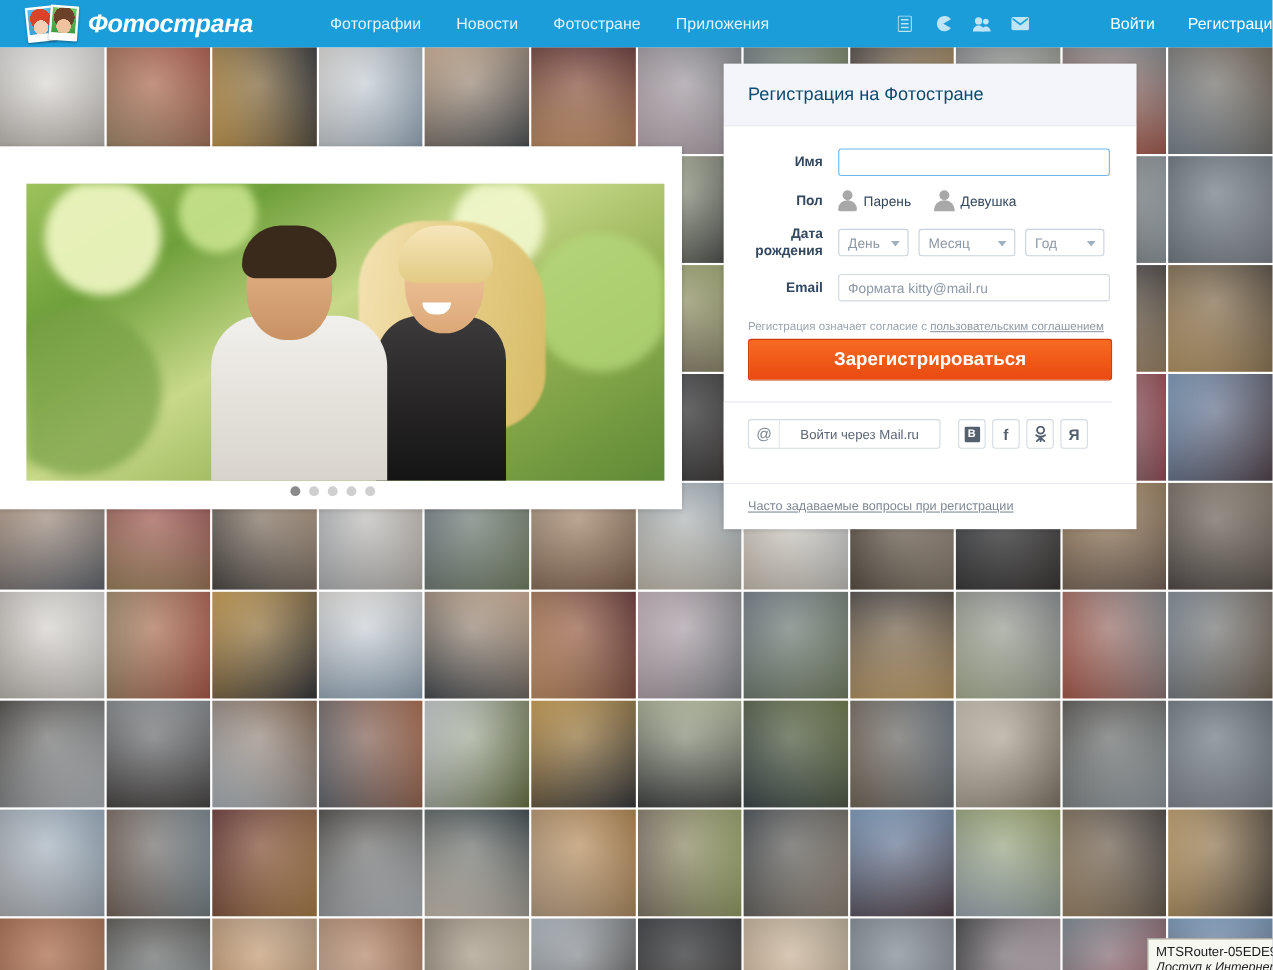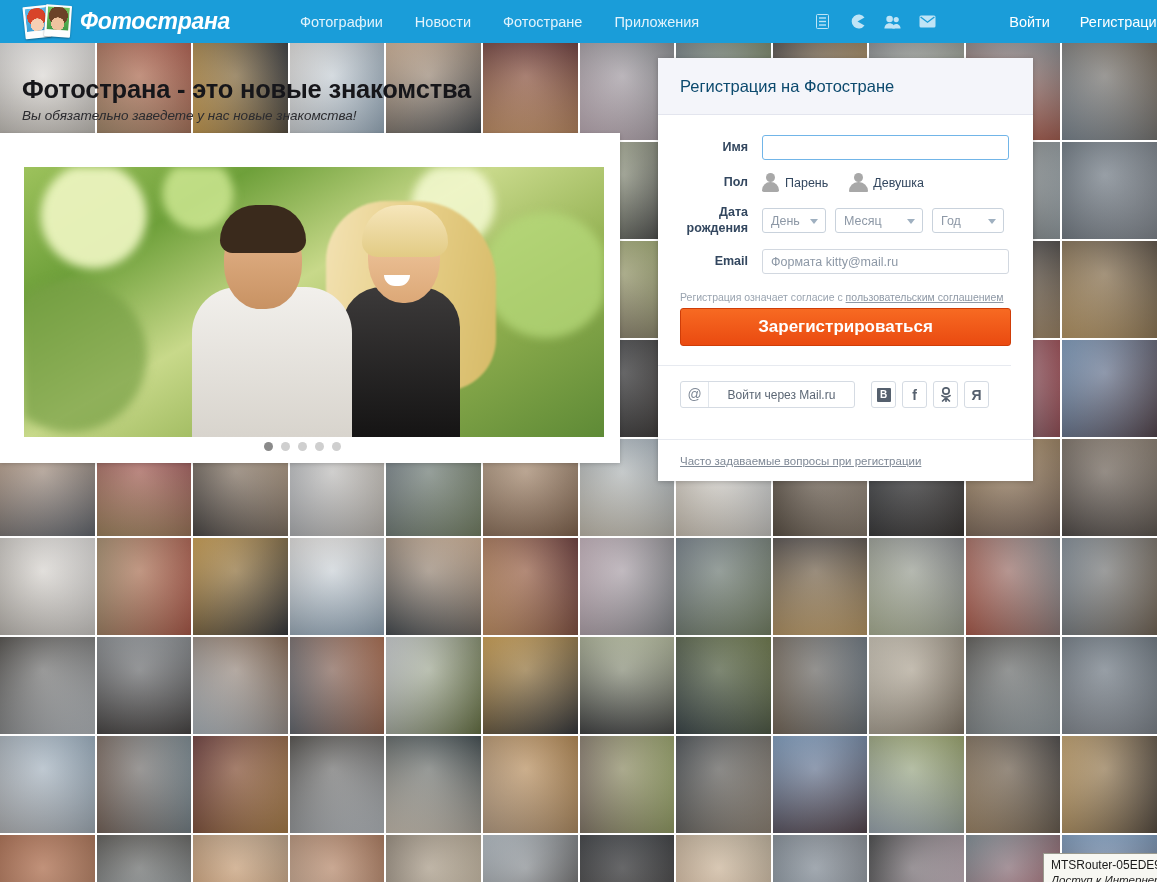--- a/index.html
+++ b/index.html
@@ -440,24 +440,20 @@
       </div>
     </div>
 
     <div id="authlinks">
       <a href="#">Войти</a>
       <a href="#">Регистрация</a>
     </div>
   </div>
 
   <div id="hero">
-    <div id="hero-text">
-      <div id="hero-title">Фотострана - это новые знакомства</div>
-      <div id="hero-sub">Вы обязательно заведете у нас новые знакомства!</div>
-    </div>
 
     <div id="hero-photo">
       <div class="blur-bokeh"></div>
       <div class="couple c-woman">
         <div class="hair-back"></div>
         <div class="torso"></div>
         <div class="head"></div>
         <div class="hair-front"></div>
         <div class="smile" style="left:88px; top:96px;"></div>
       </div>

